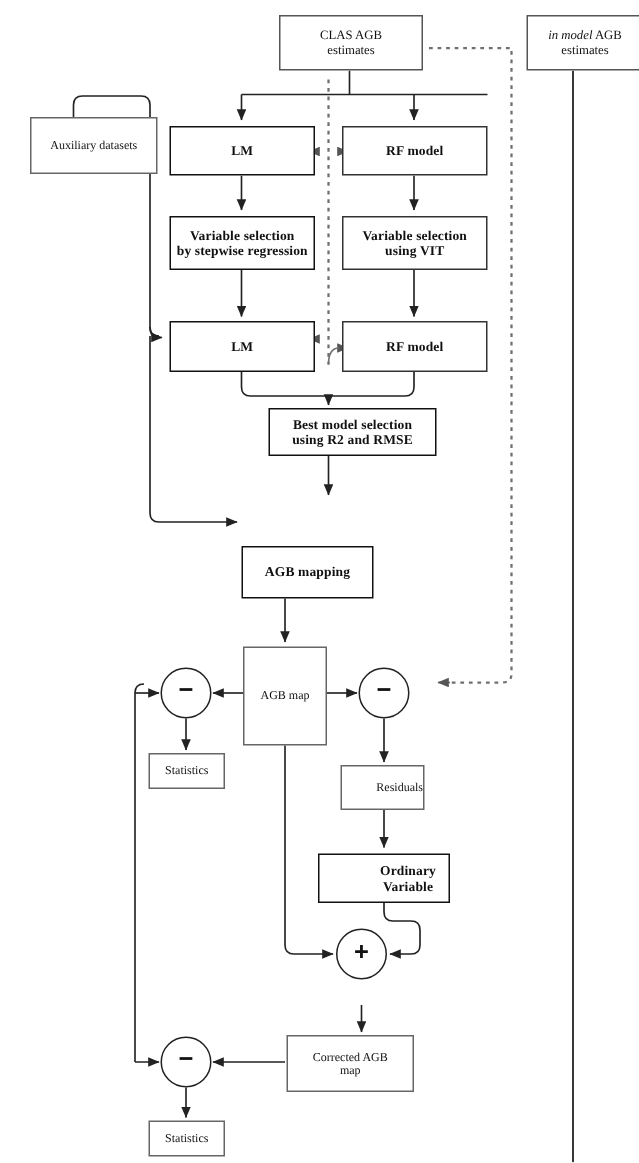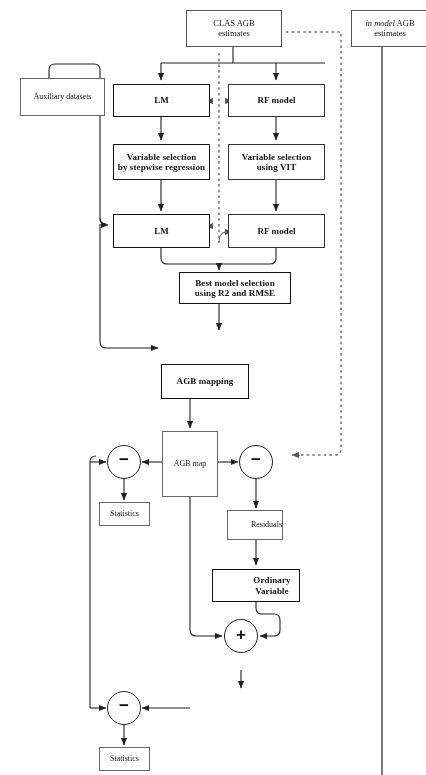--- a/index.html
+++ b/index.html
@@ -244,20 +244,26 @@
     <div>
       <span class="lbl">Ordinary</span>
       <span class="lbl">Variable</span>
     </div>
   </div>
 
   <div class="op plus" style="left:224px; top:619px;">
     <span>+</span>
   </div>
 
+  <div class="node plain" style="left:191px; top:690px; width:85px; height:38px;">
+    <div>
+      <span class="lbl">Corrected AGB</span>
+      <span class="lbl">map</span>
+    </div>
+  </div>
 
   <div class="op minus" style="left:107px; top:691px;">
     <span>−</span>
   </div>
 
   <div class="node plain" style="left:99px; top:747px; width:51px; height:24px;">
     <span>Statistics</span>
   </div>
 
 </div>

